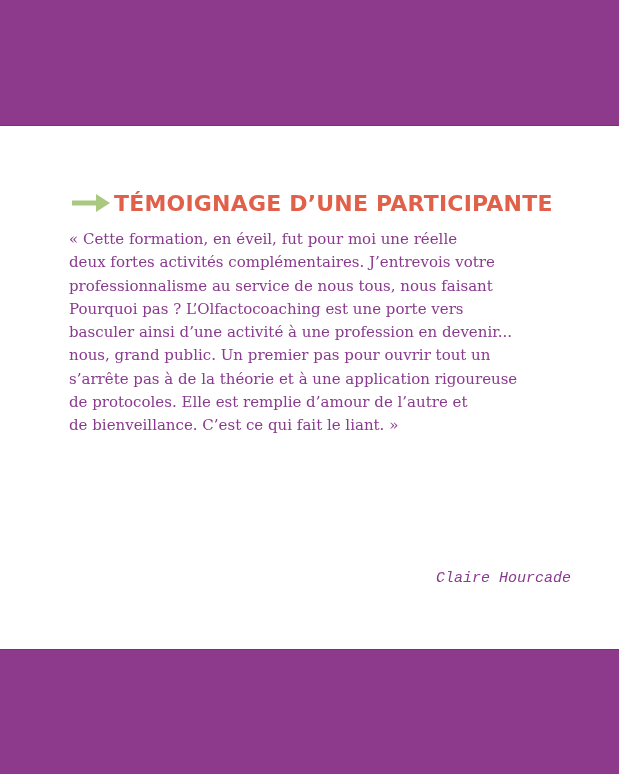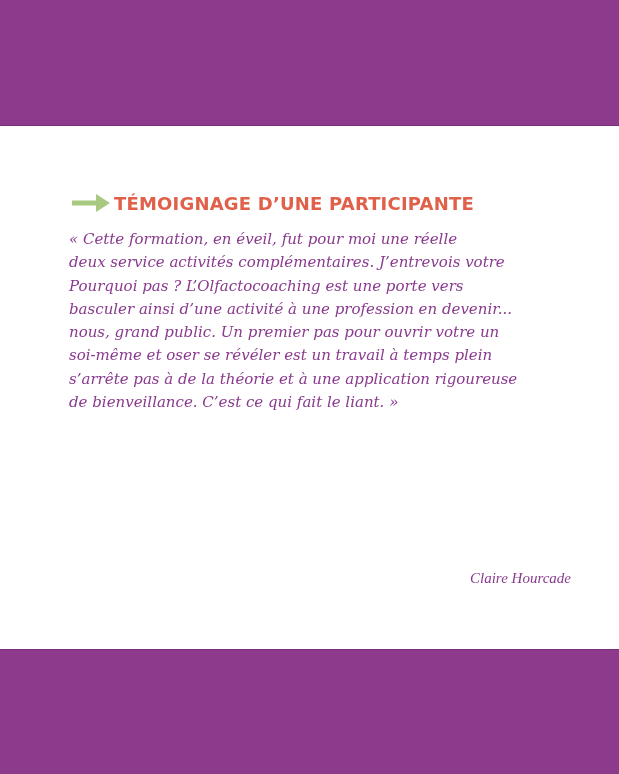--- a/index.html
+++ b/index.html
@@ -10,55 +10,56 @@
     .band { position: absolute; left: 0; width: 619px; background: #8e3a8c; }
     .band-top { top: 0; height: 125px; border-bottom: 1px solid #7d2f7b; }
     .band-bottom { top: 649px; height: 125px; border-top: 1px solid #7d2f7b; }
     .heading {
       position: absolute; left: 72px; top: 190px; height: 26px;
       display: flex; align-items: center;
     }
     .arrow { width: 38px; height: 20px; margin-right: 4px; display: inline-block; }
     .heading-text {
       font-family: "DejaVu Sans", sans-serif; font-weight: bold;
-      font-size: 18px; color: #e0604a; letter-spacing: 0.2px;
+      font-size: 22px; color: #e0604a; letter-spacing: 0.2px;
     }
     .quote {
       position: absolute; left: 69px; top: 228px; width: 510px;
-      font-family: "DejaVu Serif", serif; font-style: italic;
+      font-family: "DejaVu Serif", serif; 
       font-size: 15px; line-height: 23.3px; color: #8a3a8e;
     }
     .quote-line { display: block; white-space: nowrap; }
     .signature {
       position: absolute; right: 48px; top: 570px;
-      font-family: Liberation Serif, serif; font-style: italic;
+      font-family: Liberation Mono, monospace; font-style: italic;
       font-size: 15px; color: #8a3a8e;
     }
   </style>
 </head>
 <body>
 
 <div class="band band-top"></div>
 
 <div class="heading">
   <span class="arrow">
     <svg width="38" height="20" viewBox="0 0 38 20">
       <rect x="0" y="7.5" width="26" height="5" fill="#a8c97f"></rect>
       <polygon points="24,1 38,10 24,19" fill="#a8c97f"></polygon>
     </svg>
   </span>
   <span class="heading-text">TÉMOIGNAGE D’UNE PARTICIPANTE</span>
 </div>
 
 <div class="quote">
   <span class="quote-line">« Cette formation, en éveil, fut pour moi une réelle</span>
-  <span class="quote-line">deux service activités complémentaires. J’entrevois votre</span>
+  <span class="quote-line">deux fortes activités complémentaires. J’entrevois votre</span>
+  <span class="quote-line">professionnalisme au service de nous tous, nous faisant</span>
   <span class="quote-line">Pourquoi pas ? L’Olfactocoaching est une porte vers</span>
   <span class="quote-line">basculer ainsi d’une activité à une profession en devenir...</span>
-  <span class="quote-line">nous, grand public. Un premier pas pour ouvrir votre un</span>
-  <span class="quote-line">soi-même et oser se révéler est un travail à temps plein</span>
+  <span class="quote-line">nous, grand public. Un premier pas pour ouvrir tout un</span>
   <span class="quote-line">s’arrête pas à de la théorie et à une application rigoureuse</span>
+  <span class="quote-line">de protocoles. Elle est remplie d’amour de l’autre et</span>
   <span class="quote-line">de bienveillance. C’est ce qui fait le liant. »</span>
 </div>
 
 <div class="signature">Claire Hourcade</div>
 
 <div class="band band-bottom"></div>
 
 </body></html>

